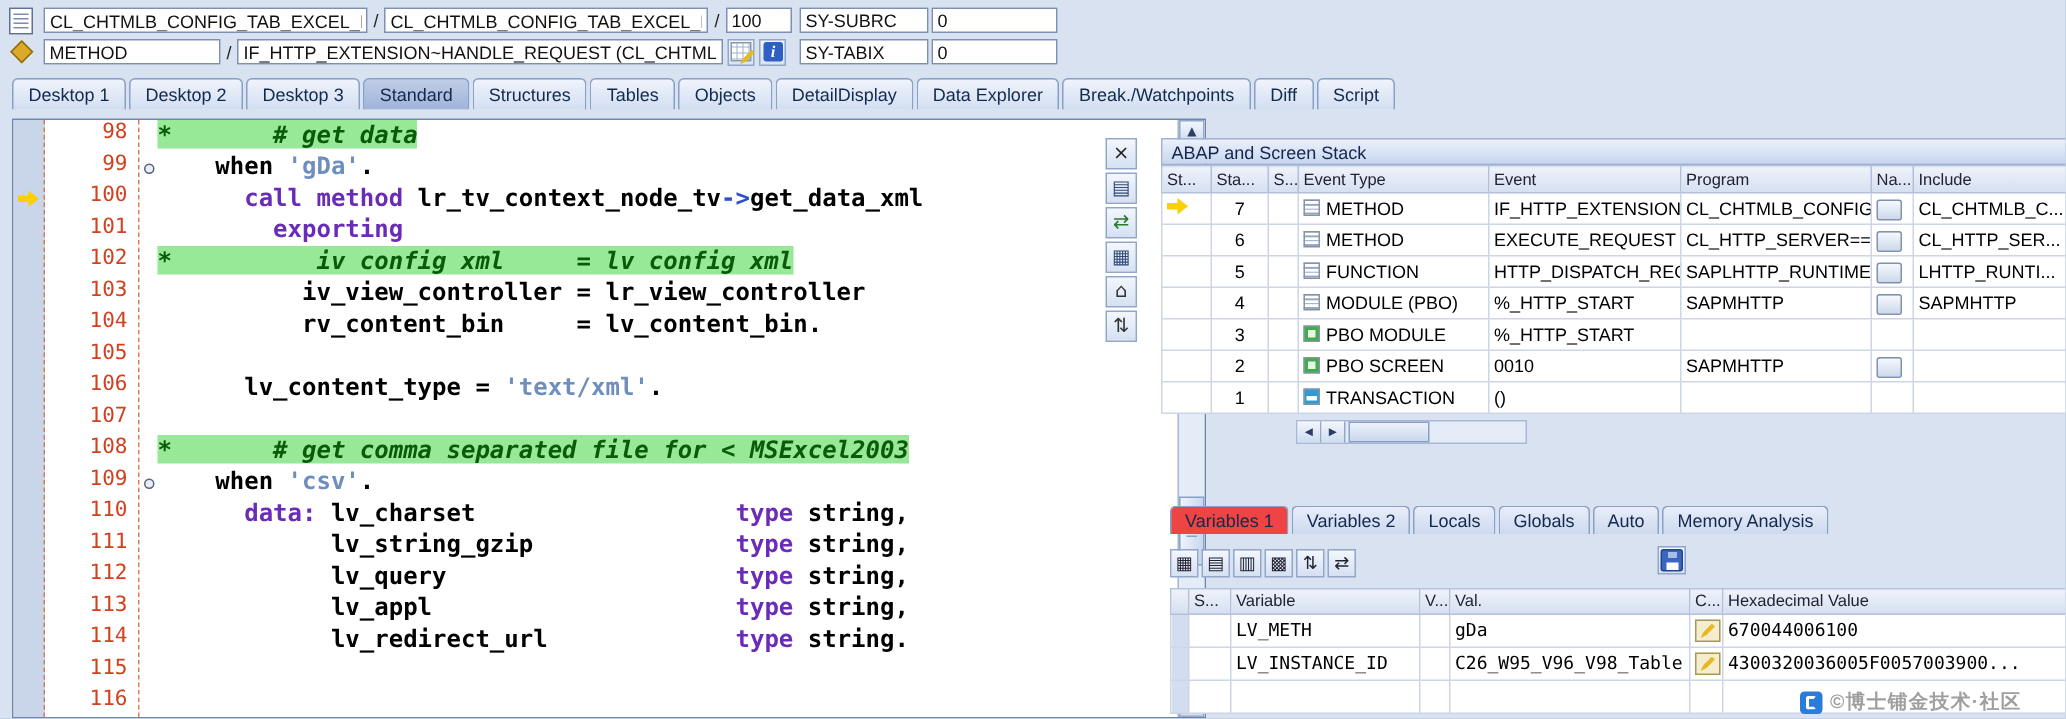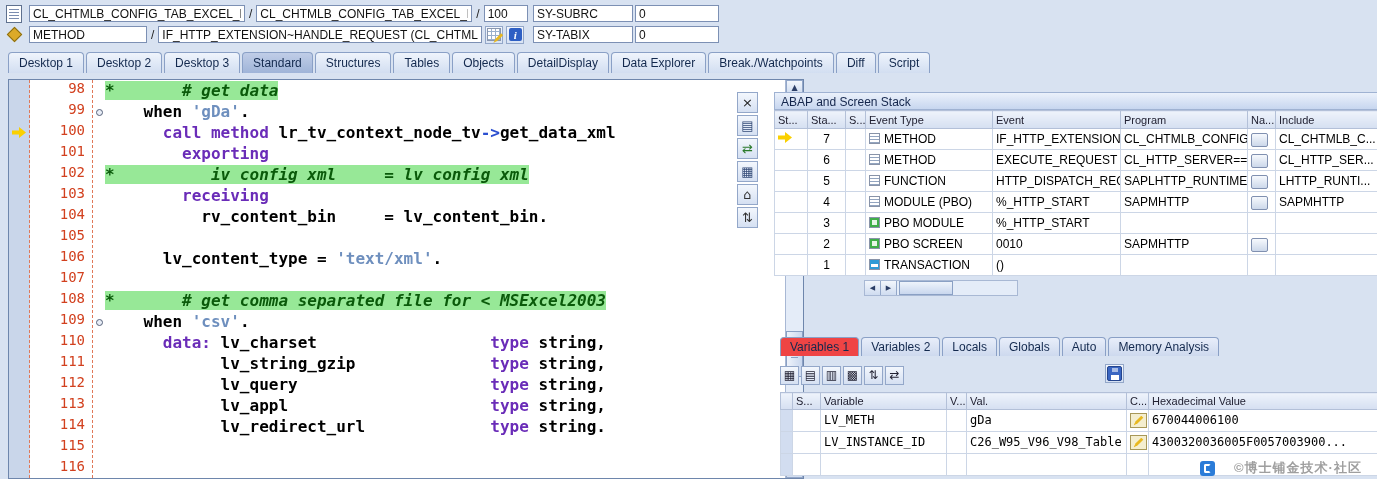--- a/index.html
+++ b/index.html
@@ -6,21 +6,21 @@
   #app{position:relative;width:1377px;height:479px;background:#d8e2f1;font-family:"Liberation Sans",sans-serif;overflow:hidden;}
 
   
   .trow{position:absolute;height:19px;display:flex;align-items:center;left:6px;}
   #trow1{top:4px;}
   #trow2{top:25px;}
   .fld{height:17px;box-sizing:border-box;background:#fff;border:1px solid #7c90b4;
        font:12px "Liberation Sans",sans-serif;padding:0 3px;margin:0;color:#111;
        white-space:nowrap;overflow:hidden;}
   input.fld{outline:none;}
-  .w216{width:216px}.w44{width:44px}.w118{width:118px}.w324{width:324px}.w86{width:100px}.w84{width:84px}
+  .w216{width:216px}.w44{width:44px}.w118{width:118px}.w324{width:324px}.w86{width:86px}.w84{width:84px}
   .sep{padding:0 4px;font-size:12px;color:#222;}
   .watch{position:absolute;left:533px;display:flex;gap:2px;align-items:center;height:19px;}
   #watch1{top:4px;} #watch2{top:25px;}
   .doc-icon{width:14px;height:16px;background:#fff;border:1px solid #5f718f;position:relative;margin-right:7px;flex:0 0 auto;}
   .doc-icon::before{content:"";position:absolute;left:2px;top:3px;right:2px;height:1px;background:#7b8db0;
        box-shadow:0 3px 0 #7b8db0,0 6px 0 #7b8db0,0 9px 0 #7b8db0;}
   .method-glyph{width:9px;height:9px;background:#dcaa28;border:1px solid #8a6d10;transform:rotate(45deg);margin:0 9px 0 3px;flex:0 0 auto;}
   .iconbtn{width:18px;height:18px;box-sizing:border-box;border:1px solid #93a7c9;
        background:linear-gradient(#f3f7fd,#d9e3f3);display:flex;align-items:center;justify-content:center;
        margin-left:3px;padding:0;cursor:default;}
@@ -124,21 +124,21 @@
        border:1px solid #b3c0d8;padding:1px 3px;height:14px;overflow:hidden;white-space:nowrap;color:#223;}
   #varTable td{border:1px solid #ccd6e6;padding:1px 3px;height:19px;line-height:19px;
        overflow:hidden;white-space:nowrap;}
   .mono{font-family:"DejaVu Sans Mono",monospace;font-size:12px;color:#000;}
   .selcell{background:#d2ddf0;}
   .pencilbtn{width:17px;height:15px;border:1px solid #a89858;background:#f4eecf;
        display:flex;align-items:center;justify-content:center;padding:0;cursor:default;}
   .pencil{width:10px;height:10px;background:#e8b820;clip-path:polygon(0 100%,22% 58%,78% 2%,98% 22%,42% 78%);}
 
   
-  #watermark{position:absolute;left:1200px;top:459px;display:flex;align-items:center;gap:19px;z-index:9;}
+  #watermark{position:absolute;left:1200px;top:459px;display:flex;align-items:center;gap:5px;z-index:9;}
   .wlogo{width:15px;height:15px;border-radius:3px;background:#2b7cd8;position:relative;flex:0 0 auto;}
   .wlogo::after{content:"";position:absolute;inset:3px 4px;border:2px solid #fff;border-radius:2px;border-right-color:transparent;}
   #watermark .wtext{font-size:13px;color:#9a9a9a;letter-spacing:1px;font-weight:bold;opacity:.95;white-space:nowrap;}
 </style>
 </head>
 <body>
 
 <div id="app">
 
   <div class="trow" id="trow1">
@@ -230,21 +230,21 @@
         <div class="n-cell">114</div>
         <div class="n-cell">115</div>
         <div class="n-cell">116</div>
       </div>
     <div id="edCode">
         <div class="c-line"><span class="c-text hl-comment"><span class="seg-cm">*       # get data</span></span></div>
         <div class="c-line"><span class="blockdot"></span><span class="c-text"><span class="seg-pl">    </span><span class="seg-id">when </span><span class="seg-st">'gDa'</span><span class="seg-id">.</span></span></div>
         <div class="c-line"><span class="c-text"><span class="seg-pl">      </span><span class="seg-kw">call method</span><span class="seg-id"> lr_tv_context_node_tv</span><span class="seg-op">-&gt;</span><span class="seg-id">get_data_xml</span></span></div>
         <div class="c-line"><span class="c-text"><span class="seg-pl">        </span><span class="seg-kw">exporting</span></span></div>
         <div class="c-line"><span class="c-text hl-comment"><span class="seg-cm">*          iv config xml     = lv config xml</span></span></div>
-        <div class="c-line"><span class="c-text"><span class="seg-pl">        </span><span class="seg-kw">receiving</span></span></div>
+        <div class="c-line"><span class="c-text"><span class="seg-pl">          </span><span class="seg-id">iv_view_controller = lr_view_controller</span></span></div>
         <div class="c-line"><span class="c-text"><span class="seg-pl">          </span><span class="seg-id">rv_content_bin     = lv_content_bin.</span></span></div>
         <div class="c-line"><span class="c-text"></span></div>
         <div class="c-line"><span class="c-text"><span class="seg-pl">      </span><span class="seg-id">lv_content_type = </span><span class="seg-st">'text/xml'</span><span class="seg-id">.</span></span></div>
         <div class="c-line"><span class="c-text"></span></div>
         <div class="c-line"><span class="c-text hl-comment"><span class="seg-cm">*       # get comma separated file for &lt; MSExcel2003</span></span></div>
         <div class="c-line"><span class="blockdot"></span><span class="c-text"><span class="seg-pl">    </span><span class="seg-id">when </span><span class="seg-st">'csv'</span><span class="seg-id">.</span></span></div>
         <div class="c-line"><span class="c-text"><span class="seg-pl">      </span><span class="seg-kw">data:</span><span class="seg-id"> lv_charset</span><span class="seg-pl">                  </span><span class="seg-kw">type</span><span class="seg-id"> string,</span></span></div>
         <div class="c-line"><span class="c-text"><span class="seg-pl">            </span><span class="seg-id">lv_string_gzip</span><span class="seg-pl">              </span><span class="seg-kw">type</span><span class="seg-id"> string,</span></span></div>
         <div class="c-line"><span class="c-text"><span class="seg-pl">            </span><span class="seg-id">lv_query</span><span class="seg-pl">                    </span><span class="seg-kw">type</span><span class="seg-id"> string,</span></span></div>
         <div class="c-line"><span class="c-text"><span class="seg-pl">            </span><span class="seg-id">lv_appl</span><span class="seg-pl">                     </span><span class="seg-kw">type</span><span class="seg-id"> string,</span></span></div>

